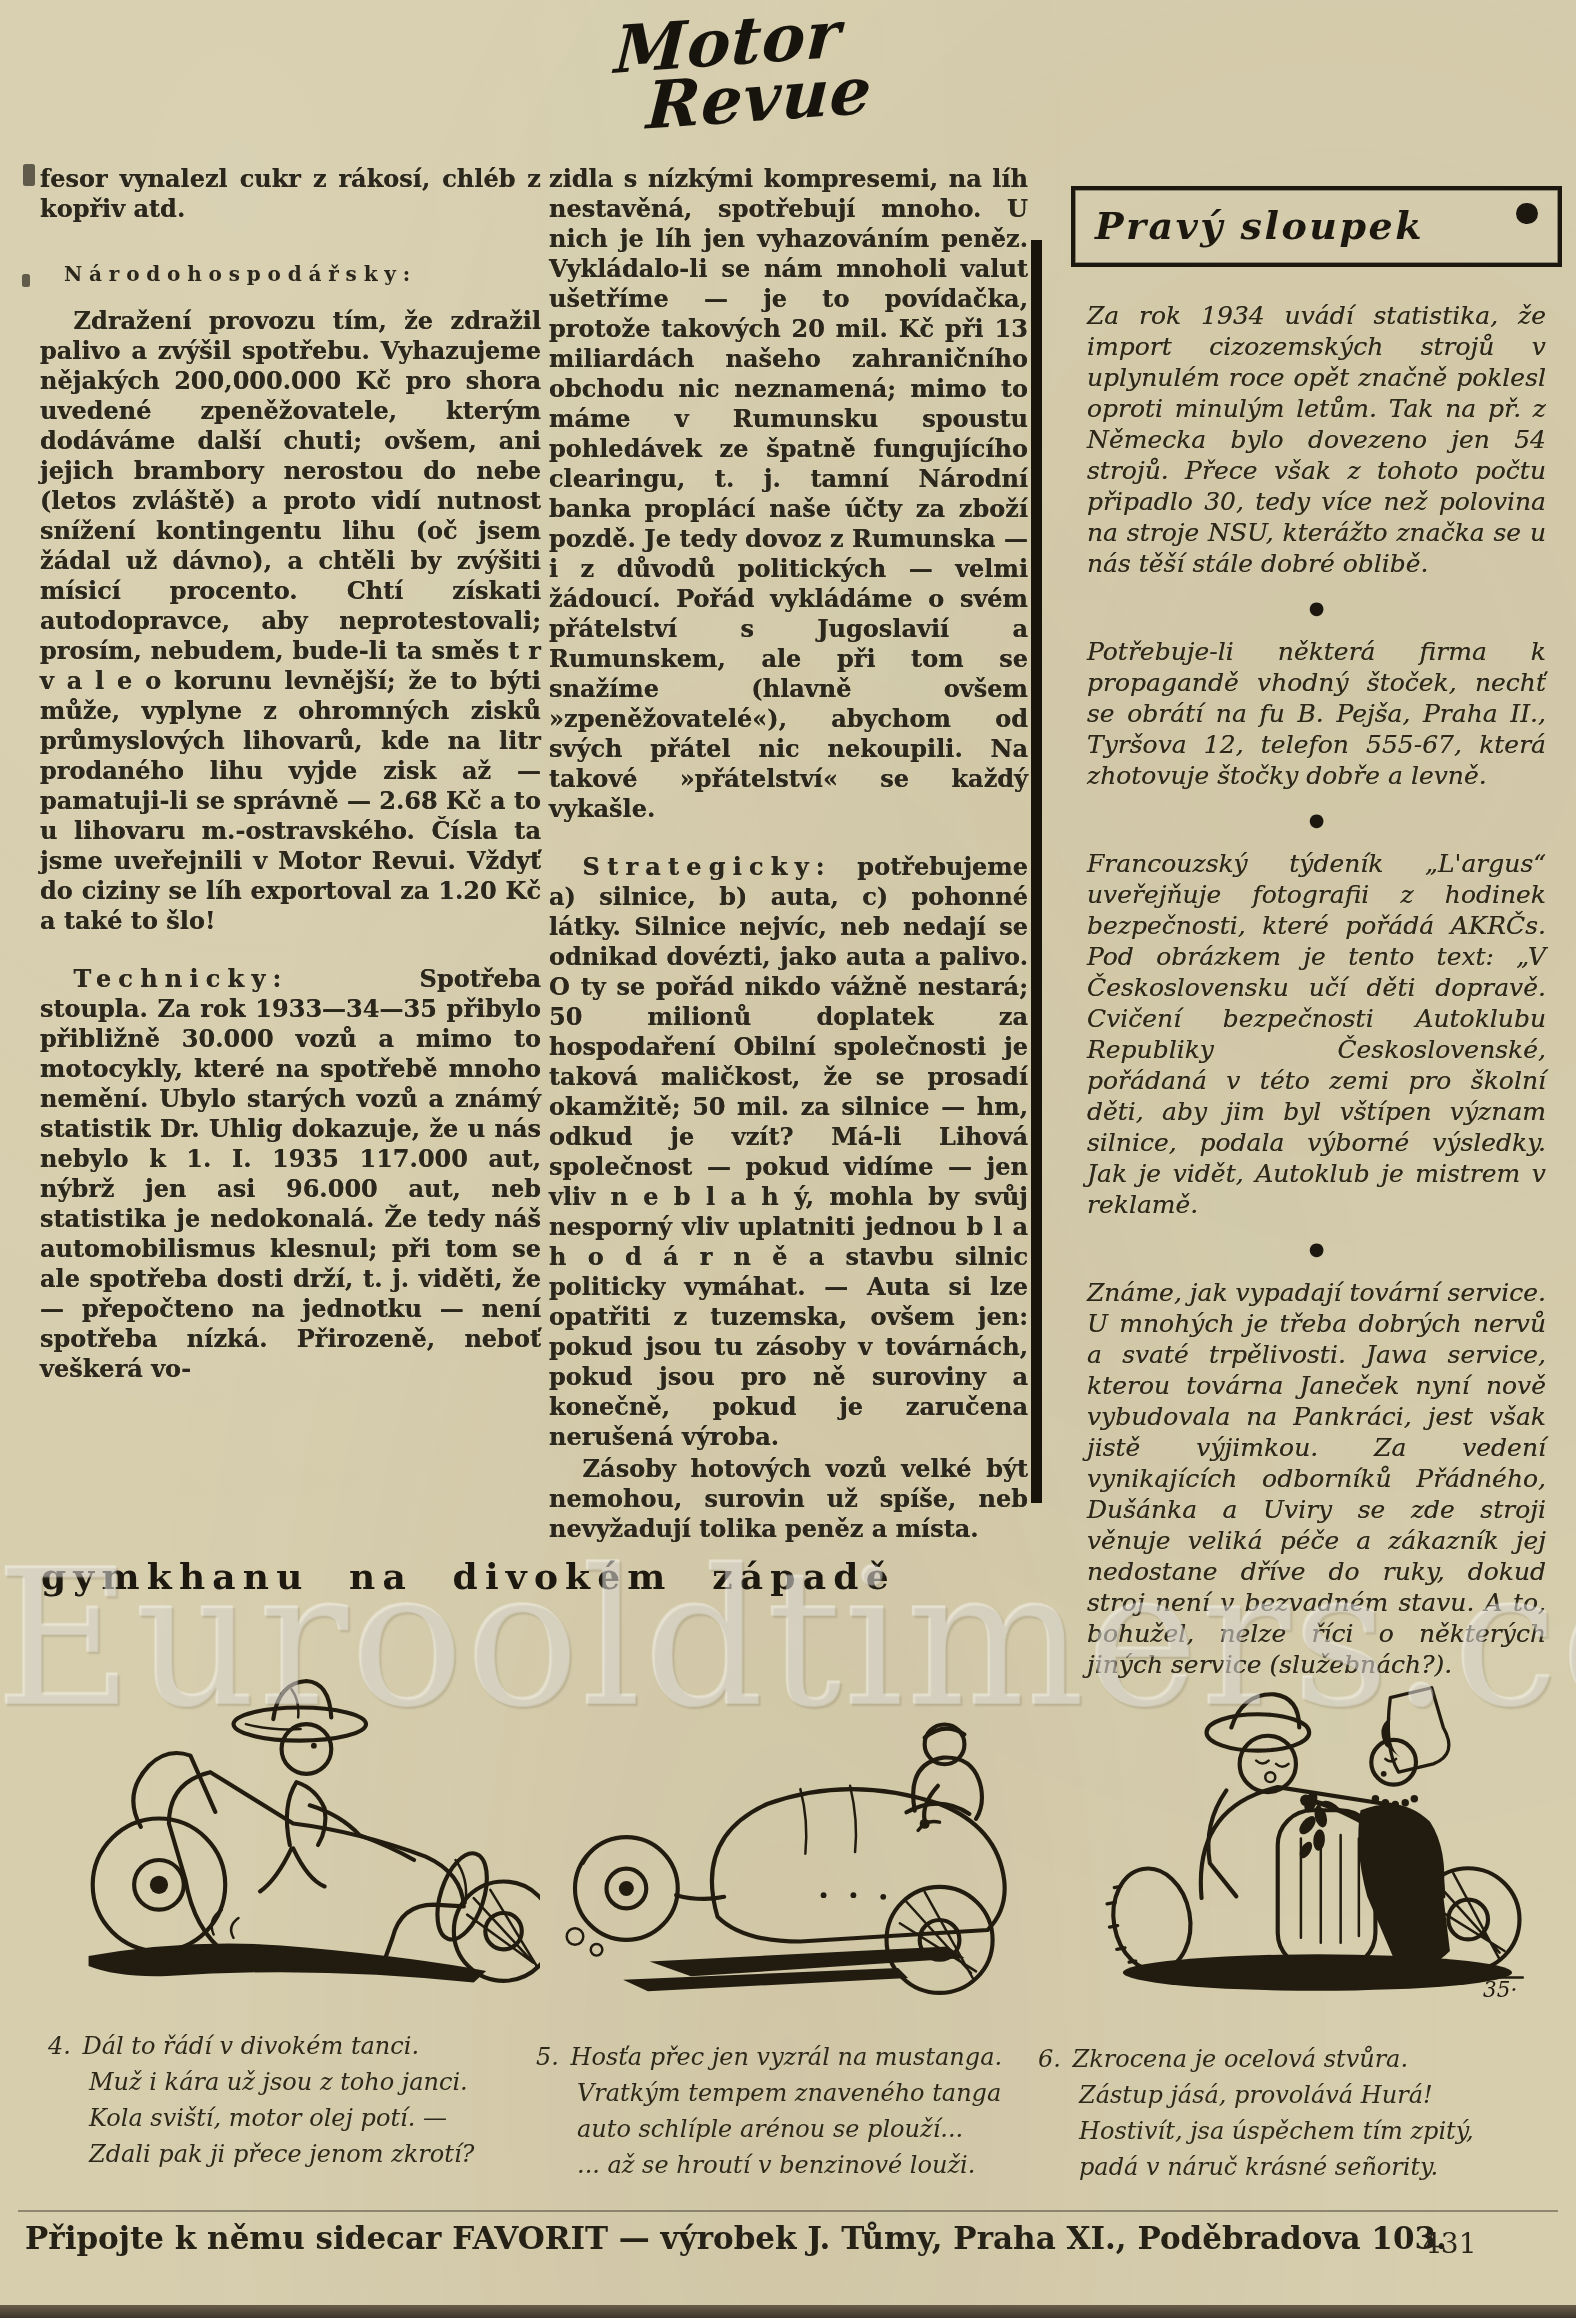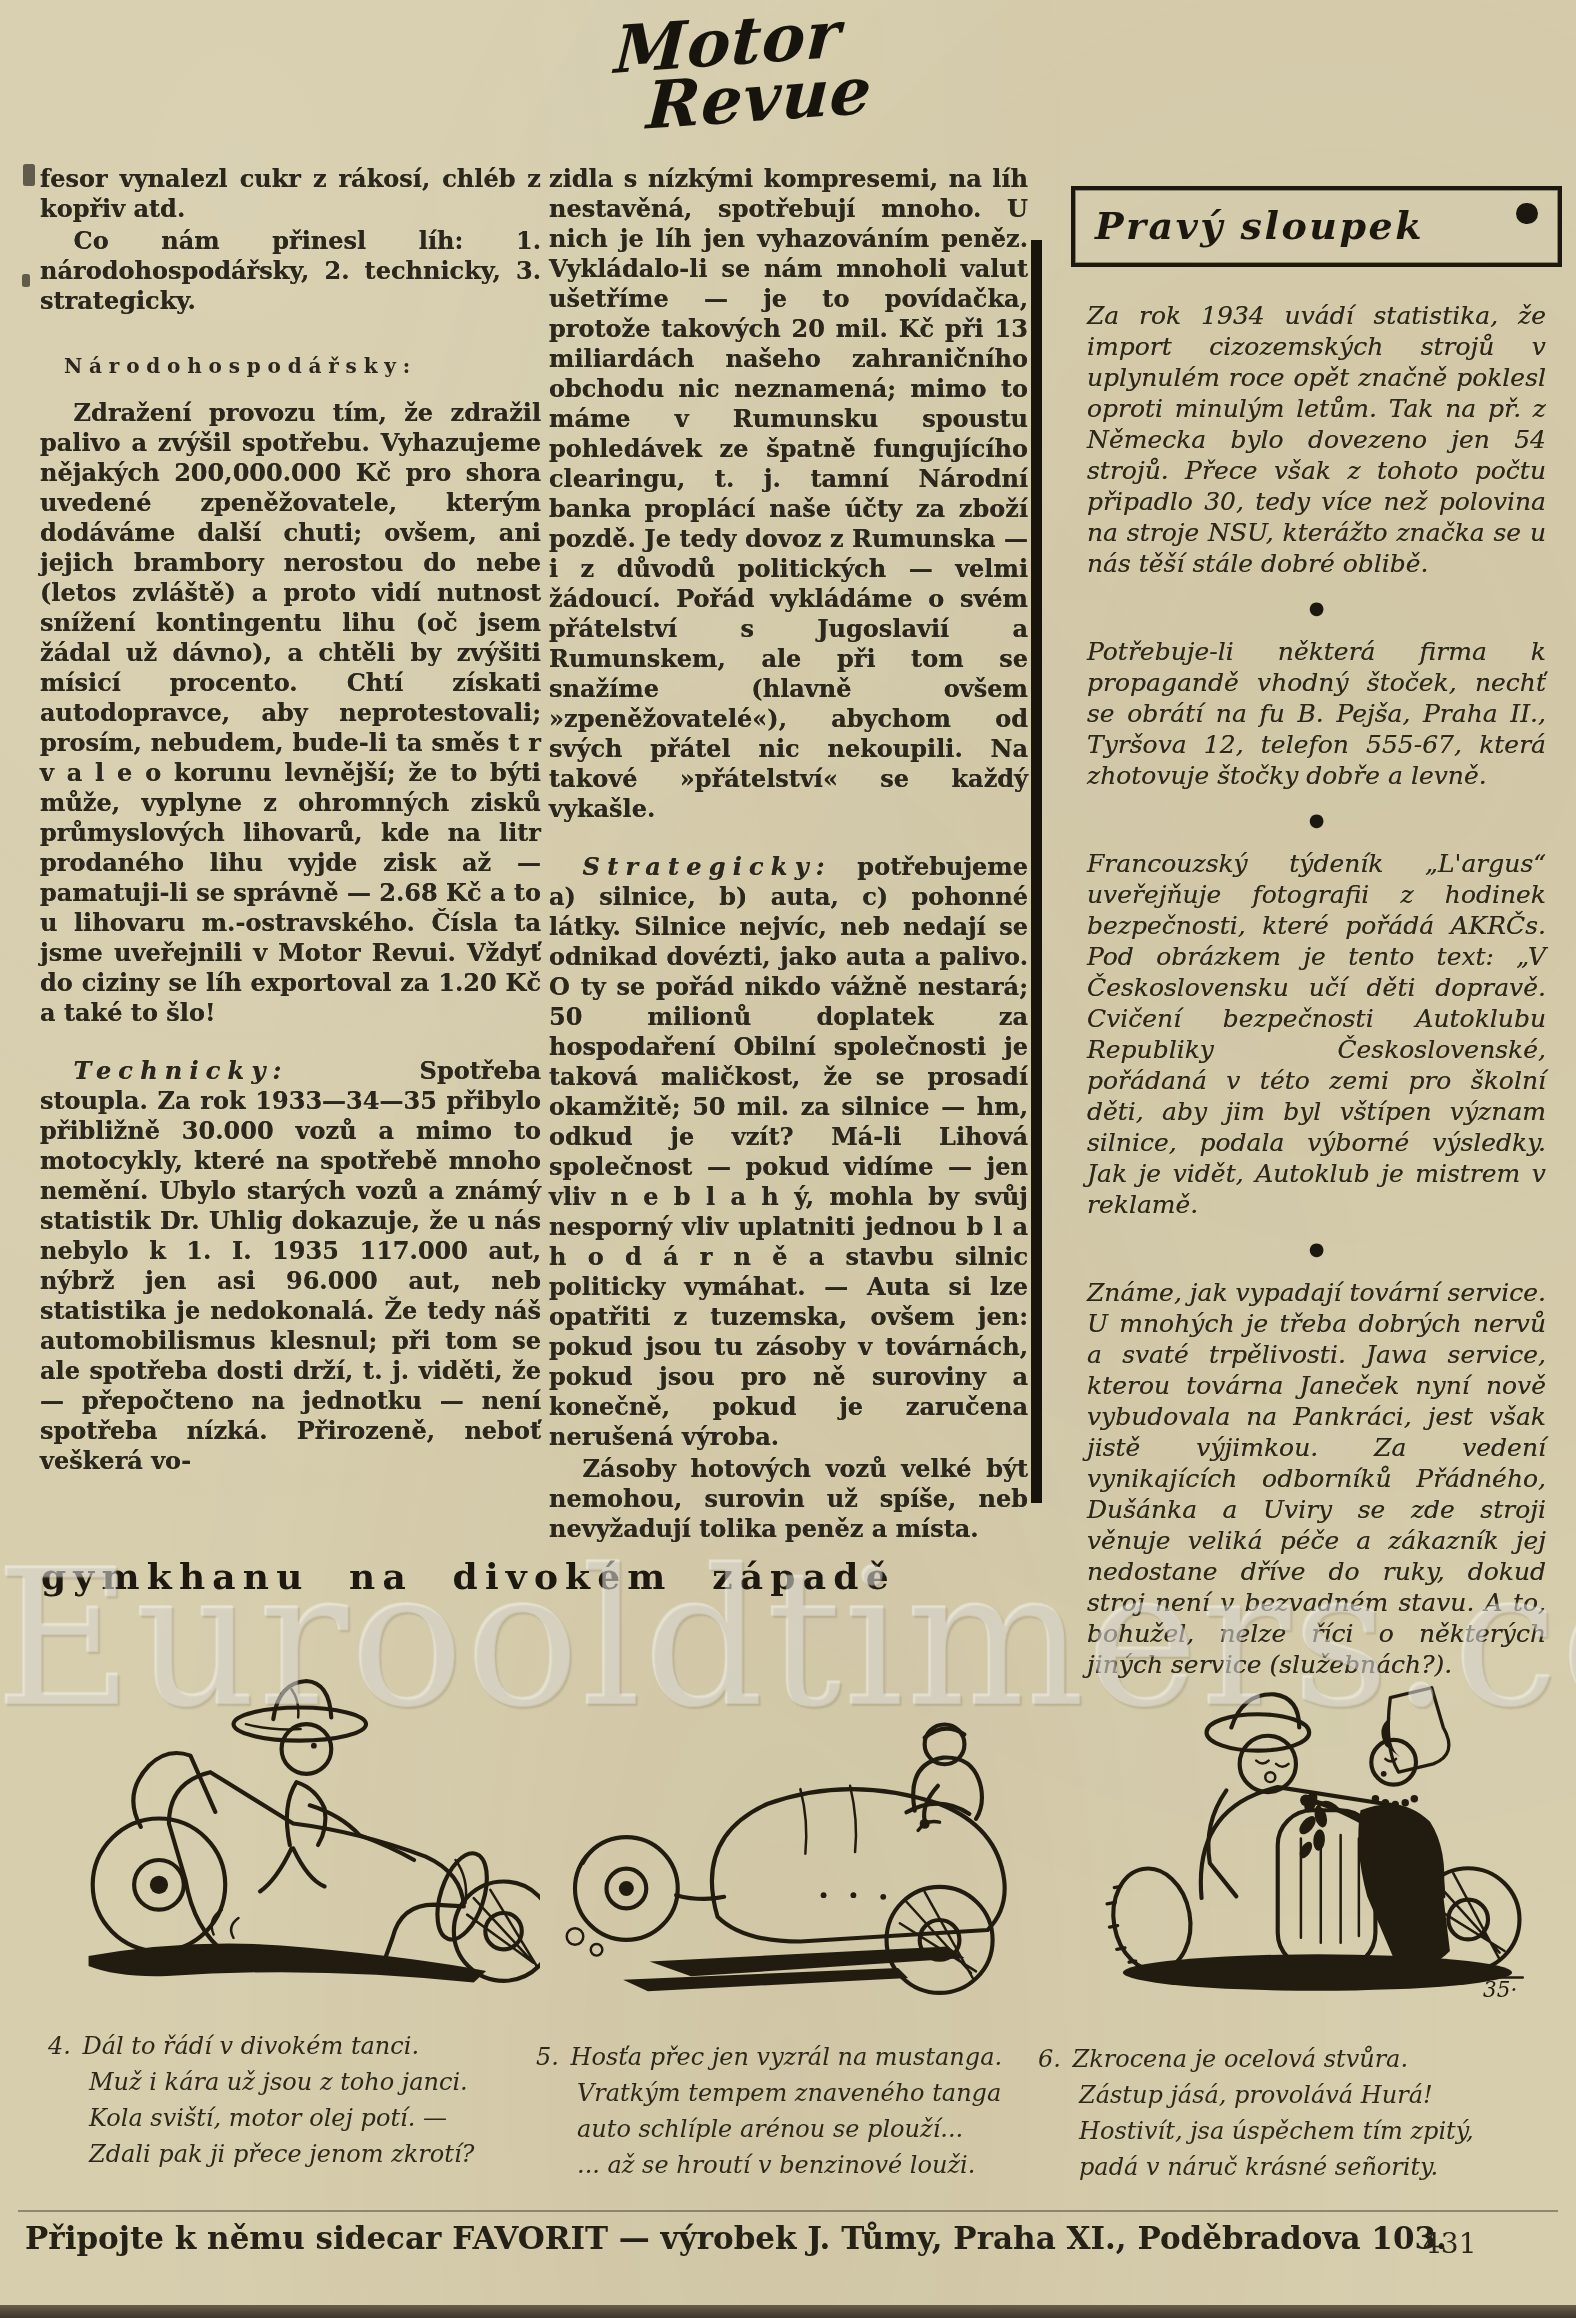--- a/index.html
+++ b/index.html
@@ -23,21 +23,21 @@
   
   .col{position:absolute;text-align:justify;}
   .col-left{left:40px;top:164px;width:501px;}
   .col-mid{left:549px;top:164px;width:479px;}
   .body-text p{margin:0;font-size:24px;line-height:30px;font-weight:bold;color:#2b271c;
     text-shadow:0 0 0.5px rgba(43,39,28,.75);}
   .body-text p.indent{text-indent:1.4em;}
   .body-text p + p{margin-top:1.7px;}
   .col-heading{font-size:20px;font-weight:bold;letter-spacing:0.34em;text-indent:1.2em;
     margin:38px 0 20px 0;color:#2b271c;}
-  .lead{letter-spacing:0.30em;font-style:italic;}
+  .lead{letter-spacing:0.30em;}
   .gap-before{margin-top:28px !important;}
 
   
   .vbar{position:absolute;left:1031px;top:240px;width:10.8px;height:1263px;background:#18140c;}
 
   
   .col-right{left:1071px;top:174px;width:491px;position:absolute;}
   .pravy-box{border:4.1px solid #1c1810;box-shadow:0 0 0 0.8px rgba(28,24,16,.5) inset;
     padding:13.3px 20px 15px 20px;display:flex;justify-content:space-between;
     margin:11.6px 0 33px 0;background:rgba(215,206,174,0.4);}
@@ -86,21 +86,20 @@
 
 <div class="page">
 
   <div class="masthead">
     <div class="l1">Motor</div>
     <div class="l2">Revue</div>
   </div>
 
   <div class="col col-left body-text" id="col-left">
       <p class="">fesor vynalezl cukr z rákosí, chléb z kopřiv atd.</p>
-      <p class="indent">Co nám přinesl líh: 1. národohospodářsky, 2. technicky, 3. strategicky.</p>
       <div class="col-heading">Národohospodářsky:</div>
       <p class="indent">Zdražení provozu tím, že zdražil palivo a zvýšil spotřebu. Vyhazujeme nějakých 200,000.000 Kč pro shora uvedené zpeněžovatele, kterým dodáváme další chuti; ovšem, ani jejich brambory nerostou do nebe (letos zvláště) a proto vidí nutnost snížení kontingentu lihu (oč jsem žádal už dávno), a chtěli by zvýšiti mísicí procento. Chtí získati autodopravce, aby neprotestovali; prosím, nebudem, bude-li ta směs t r v a l e o korunu levnější; že to býti může, vyplyne z ohromných zisků průmyslových lihovarů, kde na litr prodaného lihu vyjde zisk až — pamatuji-li se správně — 2.68 Kč a to u lihovaru m.-ostravského. Čísla ta jsme uveřejnili v Motor Revui. Vždyť do ciziny se líh exportoval za 1.20 Kč a také to šlo!</p>
       <p class="indent gap-before"><span class="lead">Technicky: </span>Spotřeba stoupla. Za rok 1933—34—35 přibylo přibližně 30.000 vozů a mimo to motocykly, které na spotřebě mnoho nemění. Ubylo starých vozů a známý statistik Dr. Uhlig dokazuje, že u nás nebylo k 1. I. 1935 117.000 aut, nýbrž jen asi 96.000 aut, neb statistika je nedokonalá. Že tedy náš automobilismus klesnul; při tom se ale spotřeba dosti drží, t. j. viděti, že — přepočteno na jednotku — není spotřeba nízká. Přirozeně, neboť veškerá vo-</p>
     </div>
 
   <div class="col col-mid body-text" id="col-mid">
       <p class="">zidla s nízkými kompresemi, na líh nestavěná, spotřebují mnoho. U nich je líh jen vyhazováním peněz. Vykládalo-li se nám mnoholi valut ušetříme — je to povídačka, protože takových 20 mil. Kč při 13 miliardách našeho zahraničního obchodu nic neznamená; mimo to máme v Rumunsku spoustu pohledávek ze špatně fungujícího clearingu, t. j. tamní Národní banka proplácí naše účty za zboží pozdě. Je tedy dovoz z Rumunska — i z důvodů politických — velmi žádoucí. Pořád vykládáme o svém přátelství s Jugoslavií a Rumunskem, ale při tom se snažíme (hlavně ovšem »zpeněžovatelé«), abychom od svých přátel nic nekoupili. Na takové »přátelství« se každý vykašle.</p>
       <p class="indent gap-before"><span class="lead">Strategicky: </span>potřebujeme a) silnice, b) auta, c) pohonné látky. Silnice nejvíc, neb nedají se odnikad dovézti, jako auta a palivo. O ty se pořád nikdo vážně nestará; 50 milionů doplatek za hospodaření Obilní společnosti je taková maličkost, že se prosadí okamžitě; 50 mil. za silnice — hm, odkud je vzít? Má-li Lihová společnost — pokud vidíme — jen vliv n e b l a h ý, mohla by svůj nesporný vliv uplatniti jednou b l a h o d á r n ě a stavbu silnic politicky vymáhat. — Auta si lze opatřiti z tuzemska, ovšem jen: pokud jsou tu zásoby v továrnách, pokud jsou pro ně suroviny a konečně, pokud je zaručena nerušená výroba.</p>
       <p class="indent">Zásoby hotových vozů velké být nemohou, surovin už spíše, neb nevyžadují tolika peněz a místa.</p>
     </div>

